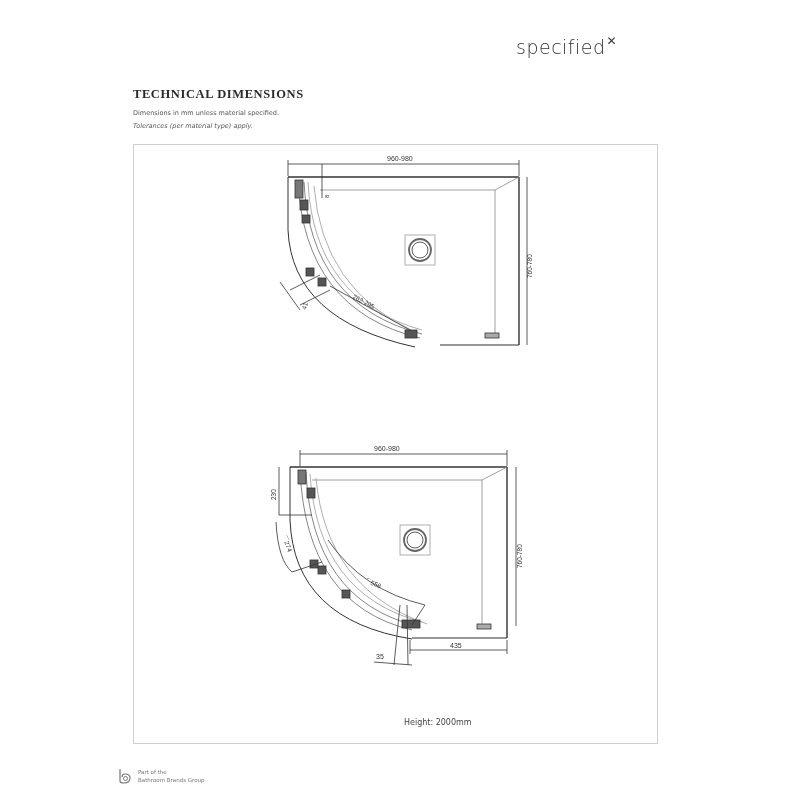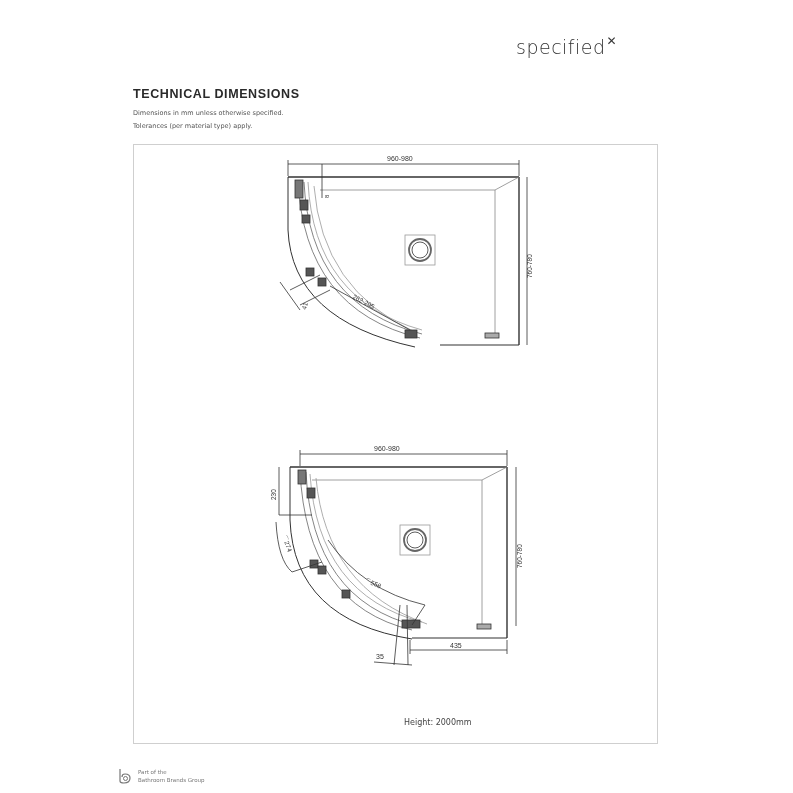--- a/index.html
+++ b/index.html
@@ -2,45 +2,45 @@
 <html><head>
 <meta charset="utf-8">
 <style>
   html, body { margin:0; padding:0; background:#ffffff; }
   body { width:793px; height:793px; position:relative; overflow:hidden;
          font-family:"Liberation Sans", sans-serif; color:#222; }
   .logo { position:absolute; left:516px; top:36px; font-family:"DejaVu Sans", sans-serif;
           font-size:19px; letter-spacing:0.5px; color:#333; font-weight:300; }
   .logo .x { font-size:12px; position:relative; top:-9px; margin-left:1px; }
   .title { position:absolute; left:133px; top:87px; font-size:12.5px; font-weight:bold;
-           letter-spacing:0.6px; color:#2a2a2a; font-family:Liberation Sans, sans-serif; }
+           letter-spacing:0.6px; color:#2a2a2a; font-family:Liberation Serif, serif; }
   .note { position:absolute; left:133px; font-size:6.5px; color:#555;
           font-family:"DejaVu Sans", sans-serif; }
   .note1 { top:109px; }
-  .note2 { top:122px; }
+  .note2 { top:122px;font-style:italic; }
   .frame { position:absolute; left:133px; top:144px; width:525px; height:600px;
            border:1px solid #cfcfcf; box-sizing:border-box; }
   .diagram { position:absolute; }
   .diagram svg { display:block; }
   .height-label { position:absolute; left:376px; top:718px; font-size:8px; color:#444;
                   font-family:"DejaVu Sans", sans-serif;padding-left:28px; }
   .footer { position:absolute; left:118px; top:768px; display:flex; align-items:center; }
   .footer-text { font-size:5.5px; color:#777; line-height:8px; margin-left:6px;
                  font-family:"DejaVu Sans", sans-serif; }
   svg text { font-family:"Liberation Sans", sans-serif; fill:#333; }
 </style>
 </head>
 <body>
 
 <div class="logo">
   <span>specified</span><span class="x">✕</span>
 </div>
 
 <div class="title">TECHNICAL DIMENSIONS</div>
-<div class="note note1">Dimensions in mm unless otherwise specified.</div>
+<div class="note note1">Dimensions in mm unless material specified.</div>
 <div class="note note2">Tolerances (per material type) apply.</div>
 
 <div class="frame"></div>
 
 <div class="diagram" style="left:270px; top:150px;">
   <svg width="270" height="205" viewBox="0 0 270 205">
     <g stroke="#333" fill="none" stroke-width="0.8">
 
       <line x1="18" y1="14" x2="249" y2="14"></line>
       <line x1="18" y1="10" x2="18" y2="26"></line>

